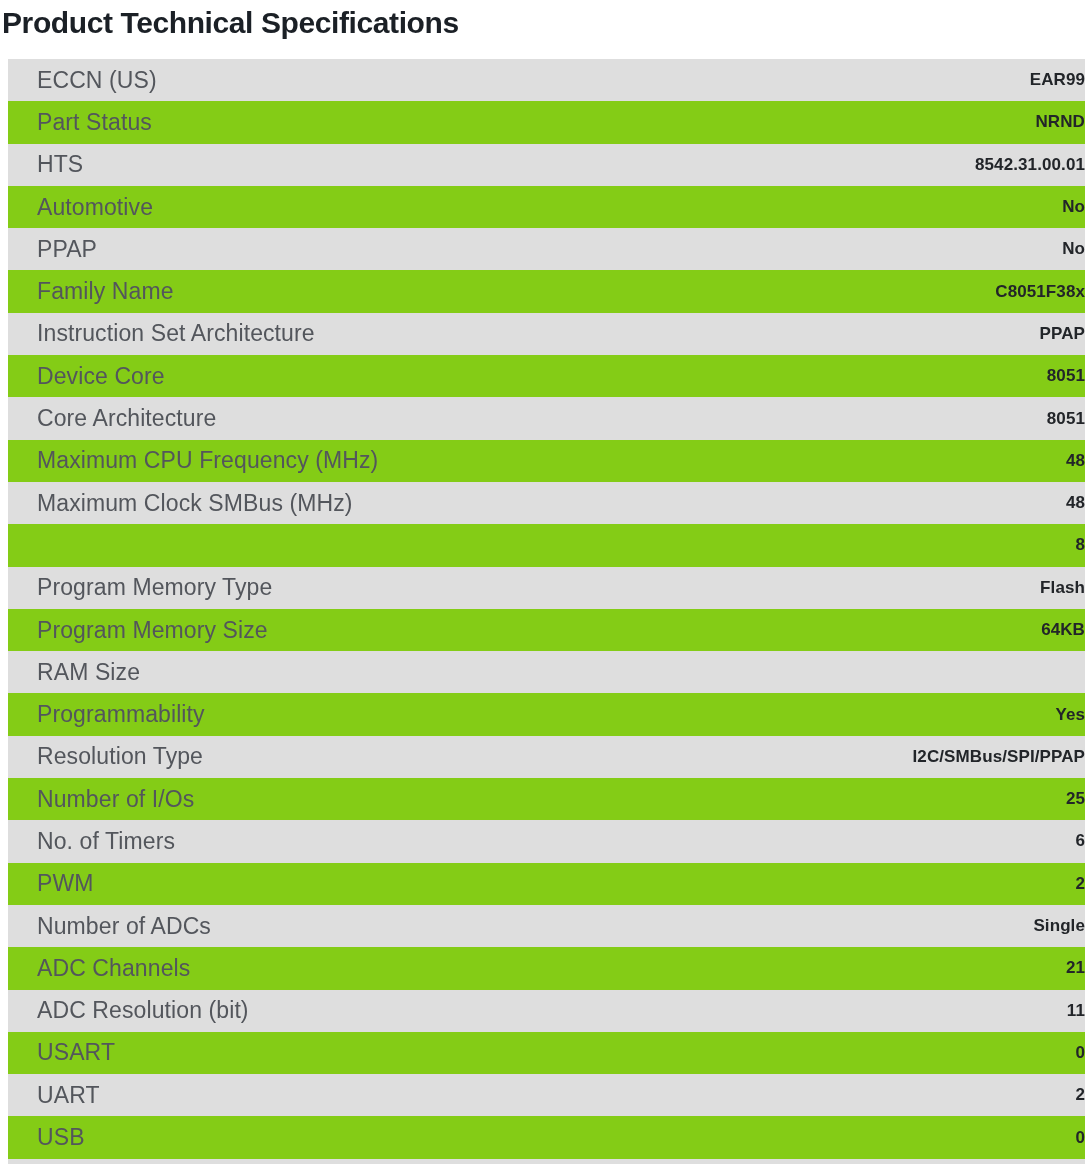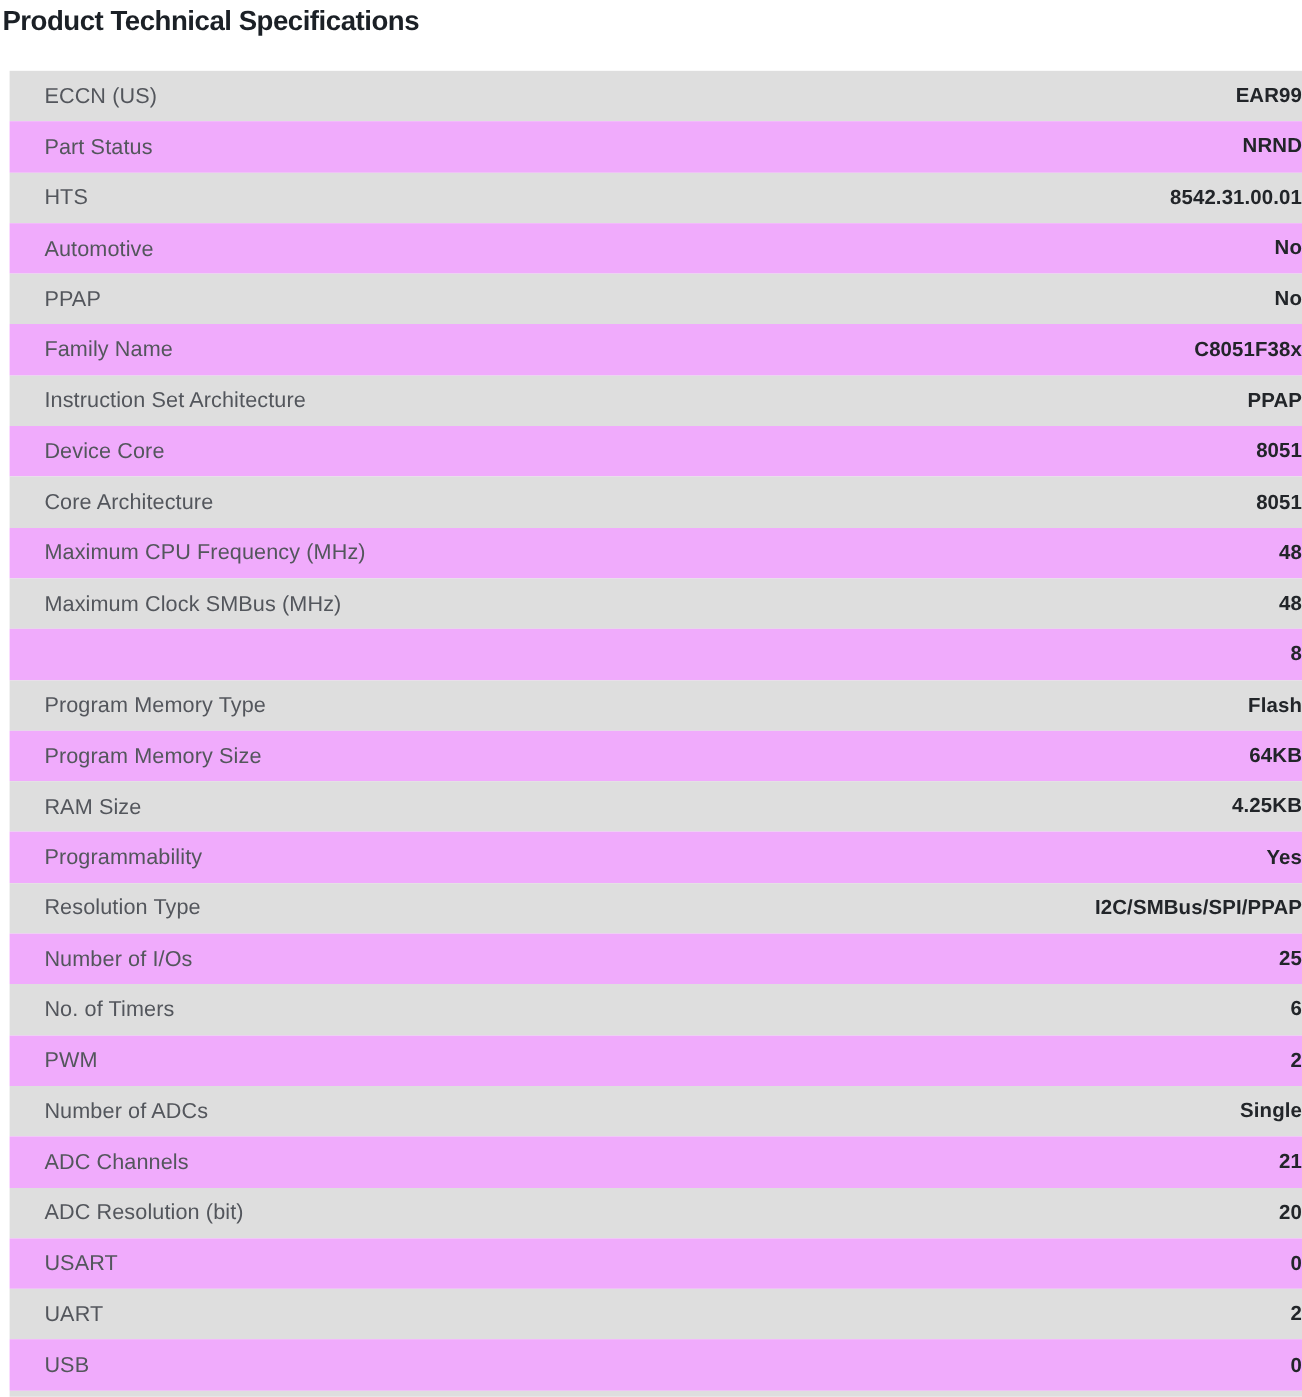--- a/index.html
+++ b/index.html
@@ -11,43 +11,43 @@
     width: 1085px;
     height: 1164px;
     overflow: hidden;
     background: #ffffff;
     font-family: "Liberation Sans", "DejaVu Sans", sans-serif;
   }
   .page-title {
     margin: 0;
     padding: 3px 0 0 2px;
     height: 59px;
-    font-size: 23px;
+    font-size: 30px;
     font-weight: 700;
     letter-spacing: -0.4px;
     color: #1b2026;
     line-height: 1.3;
   }
   .spec-table {
     margin-left: 8px;
     width: 1077px;
   }
   .spec-row {
     display: flex;
     align-items: center;
     height: 42.3px;
-    background: #f0abfc;
+    background: #84cc16;
   }
   .spec-row:nth-child(odd) {
     background: #dedede;
   }
   .spec-label {
     width: 557px;
     padding-left: 29px;
-    font-size: 18px;
+    font-size: 23px;
     font-weight: 400;
     color: #53565c;
     letter-spacing: 0.1px;
     white-space: nowrap;
     overflow: hidden;
   }
   .spec-value {
     flex: 1;
     font-size: 17px;
     font-weight: 700;
@@ -135,21 +135,20 @@
     <div class="spec-value">Flash</div>
   </div>
 
   <div class="spec-row">
     <div class="spec-label">Program Memory Size</div>
     <div class="spec-value">64KB</div>
   </div>
 
   <div class="spec-row">
     <div class="spec-label">RAM Size</div>
-    <div class="spec-value">4.25KB</div>
   </div>
 
   <div class="spec-row">
     <div class="spec-label">Programmability</div>
     <div class="spec-value">Yes</div>
   </div>
 
   <div class="spec-row">
     <div class="spec-label">Resolution Type</div>
     <div class="spec-value">I2C/SMBus/SPI/PPAP</div>
@@ -175,21 +174,21 @@
     <div class="spec-value">Single</div>
   </div>
 
   <div class="spec-row">
     <div class="spec-label">ADC Channels</div>
     <div class="spec-value">21</div>
   </div>
 
   <div class="spec-row">
     <div class="spec-label">ADC Resolution (bit)</div>
-    <div class="spec-value">20</div>
+    <div class="spec-value">11</div>
   </div>
 
   <div class="spec-row">
     <div class="spec-label">USART</div>
     <div class="spec-value">0</div>
   </div>
 
   <div class="spec-row">
     <div class="spec-label">UART</div>
     <div class="spec-value">2</div>

